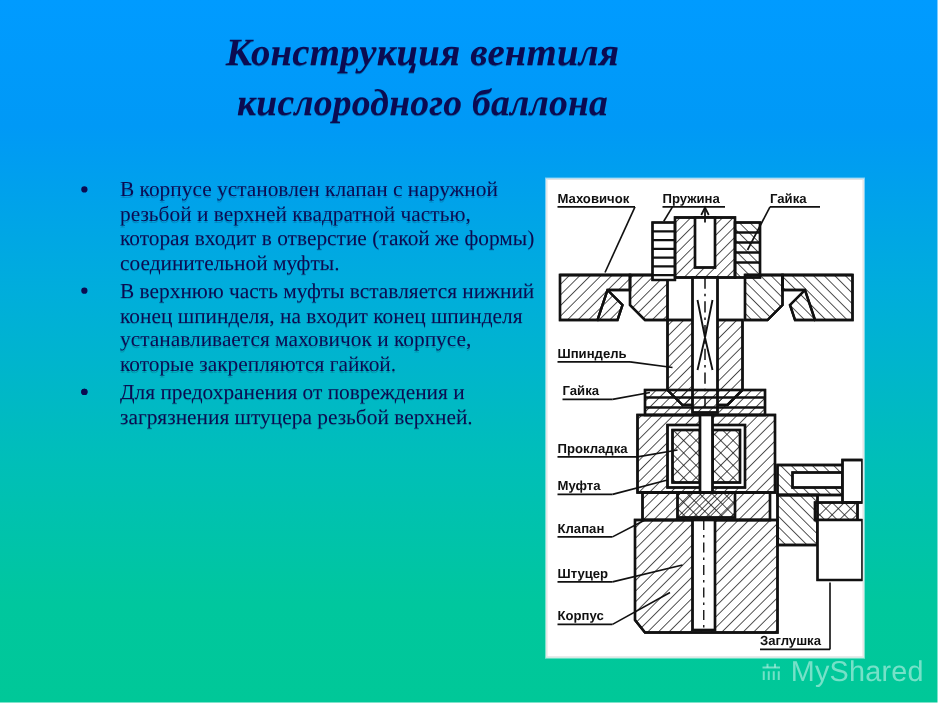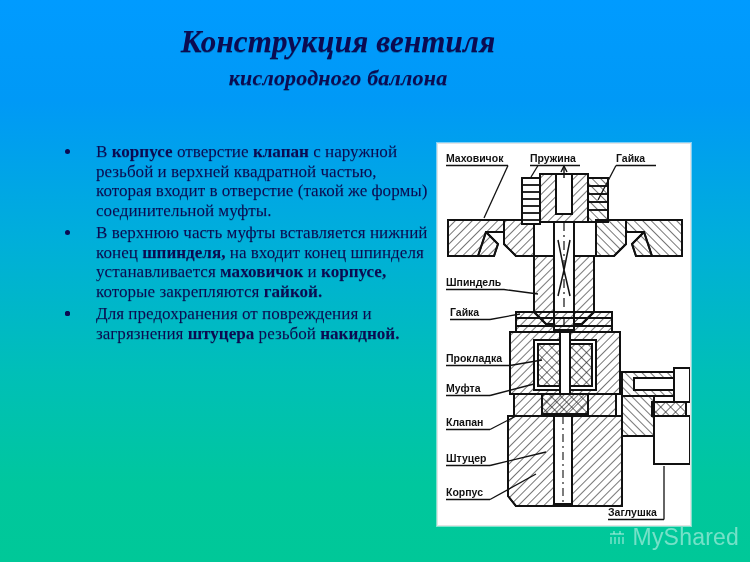--- a/index.html
+++ b/index.html
@@ -19,21 +19,21 @@
     text-align:center;
     color:#0b0b52;
     font-weight:bold;
     font-size:31px;
     line-height:1.32;
     letter-spacing:0.2px;
     text-shadow:0 1px 0 rgba(0,0,0,0.28);
     font-style:italic;
   }
   .title .ln { display:block; }
-  .title .ln2 { font-size:22px; }
+  .title .ln2 { font-size:30px; }
 
   
   .bullets {
     position:absolute;
     left:58px; top:142px; width:372px;
   }
   .bullet {
     position:relative;
     padding-left:38px;
     color:#0b0b52;
@@ -42,21 +42,21 @@
     margin-bottom:3px;
     text-shadow:0 1px 0 rgba(0,0,0,0.17);
   }
   .bullet .dot {
     position:absolute;
     left:7px; top:7px;
     width:5px; height:5px;
     background:#0b0b52;
     border-radius:50%;
   }
-  .bullet b { font-weight:bold; }
+  .bullet b { font-weight:normal; }
   .b1 { margin-bottom:2px; }
   .b2 { margin-bottom:2px; }
   .b3 { margin-bottom:2px; }
 
   
   .panel {
     position:absolute;
     left:437px; top:143px;
     width:254px; height:383px;
     background:#ffffff;
@@ -87,32 +87,32 @@
 <div id="slide">
 
   <div class="title">
     <span class="ln ln1">Конструкция вентиля</span>
     <span class="ln ln2">кислородного баллона</span>
   </div>
 
   <div class="bullets">
     <div class="bullet b1">
       <span class="dot"></span>
-      <span class="txt"><span>В </span><b>корпусе</b><span> отверстие </span><b>клапан</b><span> с наружной резьбой и верхней квадратной частью, которая входит в отверстие (такой же формы) соединительной муфты.</span></span>
+      <span class="txt"><span>В </span><b>корпусе</b><span> установлен </span><b>клапан</b><span> с наружной резьбой и верхней квадратной частью, которая входит в отверстие (такой же формы) соединительной муфты.</span></span>
     </div>
     <div class="bullet b2">
       <span class="dot"></span>
       <span class="txt"><span>В верхнюю часть муфты вставляется нижний конец </span><b>шпинделя,</b><span> на входит конец шпинделя устанавливается </span><b>маховичок</b><span> и </span><b>корпусе,</b><span> которые закрепляются </span><b>гайкой.</b></span>
     </div>
     <div class="bullet b3">
       <span class="dot"></span>
     </div>
     <div class="bullet b4">
       <span class="dot"></span>
-      <span class="txt"><span>Для предохранения от повреждения и загрязнения </span><b>штуцера</b><span> резьбой </span><b>накидной.</b></span>
+      <span class="txt"><span>Для предохранения от повреждения и загрязнения </span><b>штуцера</b><span> резьбой </span><b>верхней.</b></span>
     </div>
   </div>
 
   <div class="panel">
     <svg width="254" height="383" viewBox="0 0 254 383">
       <defs>
 
         <pattern id="hatchA" width="6" height="6" patternUnits="userSpaceOnUse" patternTransform="rotate(45)">
           <line x1="0" y1="0" x2="0" y2="6" stroke="#111" stroke-width="1.15"></line>
         </pattern>

